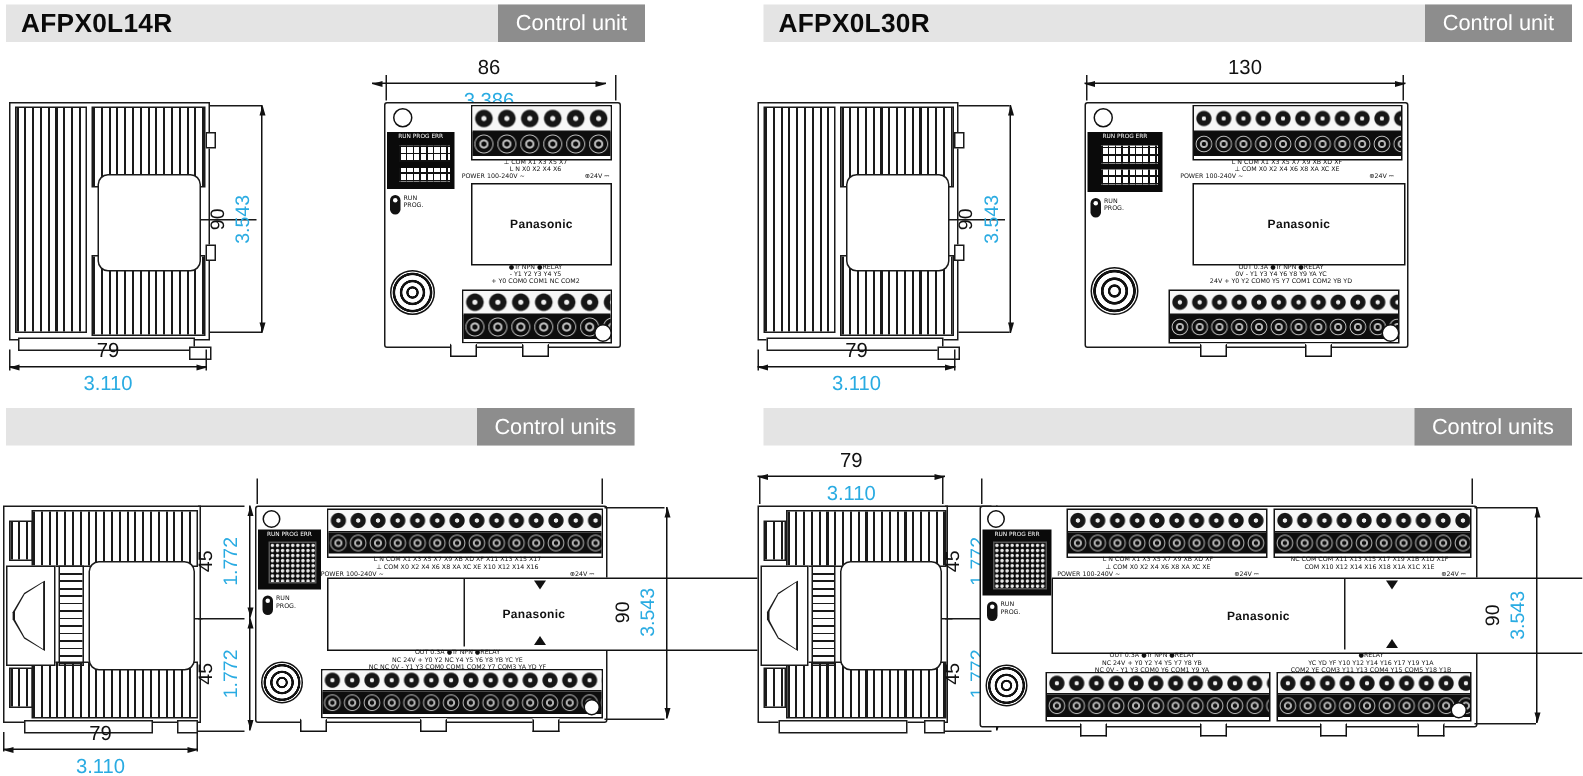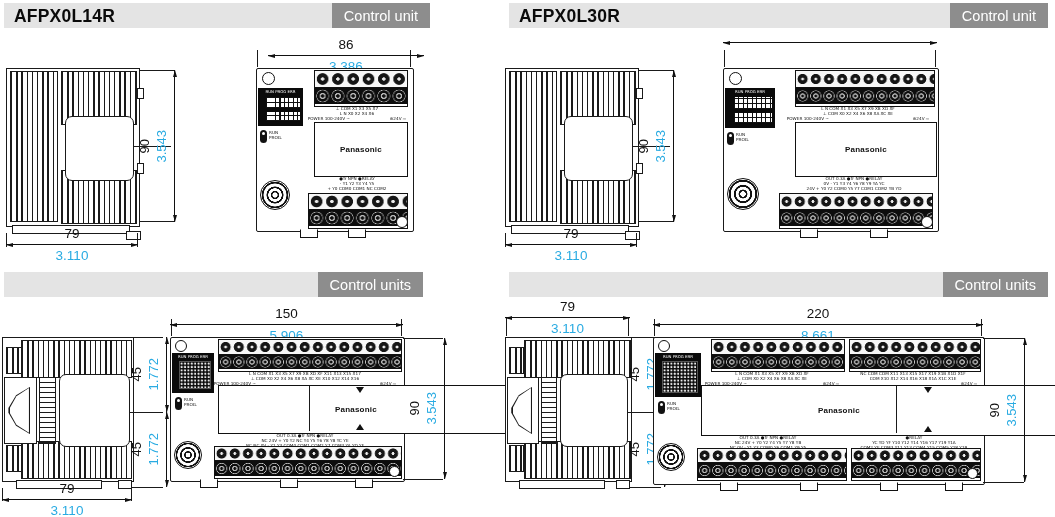--- a/index.html
+++ b/index.html
@@ -113,21 +113,21 @@
   <div class="abs xline" style="left:6px;top:233px;width:1px;height:14px;"></div>
   <div class="abs xline" style="left:137px;top:233px;width:1px;height:14px;"></div>
   <div class="abs hdim" style="left:6px;top:227px;width:132px;">
     <span class="dmm">79</span>
     <div class="hlw"></div>
     <span class="din">3.110</span>
   </div>
 
   <div class="abs xline" style="left:257px;top:50px;width:1px;height:17px;"></div>
   <div class="abs xline" style="left:410px;top:50px;width:1px;height:17px;"></div>
-  <div class="abs hdim" style="left:268px;top:38px;width:156px;">
+  <div class="abs hdim" style="left:248px;top:38px;width:156px;">
     <span class="dmm">86</span>
     <div class="hlw"></div>
     <span class="din">3.386</span>
   </div>
 
   <div class="abs fv" style="left:256px;top:68px;width:156px;height:162px;"></div>
   <div class="abs hole" style="left:262px;top:72px;width:11px;height:11px;"></div>
   <div class="abs led" style="left:258px;top:88px;width:45px;height:38px;">
     <div class="ledhdr">RUN PROG ERR</div>
     <div class="abs ledgrid" style="left:8px;top:9px;right:3px;height:11px;"></div>
@@ -202,20 +202,21 @@
   <div class="abs xline" style="left:636px;top:233px;width:1px;height:14px;"></div>
   <div class="abs hdim" style="left:505px;top:227px;width:132px;">
     <span class="dmm">79</span>
     <div class="hlw"></div>
     <span class="din">3.110</span>
   </div>
 
   <div class="abs xline" style="left:724px;top:50px;width:1px;height:17px;"></div>
   <div class="abs xline" style="left:935px;top:50px;width:1px;height:17px;"></div>
   <div class="abs hdim" style="left:723px;top:38px;width:214px;">
+    <span class="dmm">130</span>
     <div class="hlw"></div>
   </div>
 
   <div class="abs fv" style="left:723px;top:68px;width:214px;height:162px;"></div>
   <div class="abs hole" style="left:729px;top:72px;width:11px;height:11px;"></div>
   <div class="abs led" style="left:725px;top:88px;width:50px;height:40px;">
     <div class="ledhdr">RUN PROG ERR</div>
     <div class="abs ledgrid" style="left:9px;top:9px;right:3px;height:12px;"></div>
     <div class="abs ledgrid" style="left:9px;top:25px;right:3px;height:10px;"></div>
   </div>
@@ -297,25 +298,20 @@
   <div class="abs xline" style="left:2px;top:488px;width:1px;height:13px;"></div>
   <div class="abs xline" style="left:131px;top:488px;width:1px;height:13px;"></div>
   <div class="abs hdim" style="left:2px;top:482px;width:130px;">
     <span class="dmm">79</span>
     <div class="hlw"></div>
     <span class="din">3.110</span>
   </div>
 
   <div class="abs xline" style="left:171px;top:319px;width:1px;height:17px;"></div>
   <div class="abs xline" style="left:401px;top:319px;width:1px;height:17px;"></div>
-  <div class="abs hdim" style="left:170px;top:307px;width:233px;">
-    <span class="dmm">150</span>
-    <div class="hlw"></div>
-    <span class="din">5.906</span>
-  </div>
 
   <div class="abs fv" style="left:170px;top:337px;width:233px;height:143px;"></div>
   <div class="abs hole" style="left:175px;top:340px;width:10px;height:10px;"></div>
   <div class="abs led" style="left:172px;top:353px;width:42px;height:40px;">
     <div class="ledhdr">RUN PROG ERR</div>
     <div class="abs leddots" style="left:7px;top:8px;right:3px;bottom:4px;"></div>
   </div>
   <div class="abs term" style="left:218px;top:339px;width:182px;height:31px;">
     <div class="srow lt c13" style="height:14px;"></div>
     <div class="srow dk c13" style="height:14px;"></div>
@@ -398,25 +394,20 @@
     <div class="vlw"></div>
   </div>
   <div class="abs vdim" style="left:626px;top:412px;height:75px;">
     <span class="vmm">45</span>
     <span class="vin">1.772</span>
     <div class="vlw"></div>
   </div>
 
   <div class="abs xline" style="left:654px;top:319px;width:1px;height:17px;"></div>
   <div class="abs xline" style="left:981px;top:319px;width:1px;height:17px;"></div>
-  <div class="abs hdim" style="left:653px;top:307px;width:330px;">
-    <span class="dmm">220</span>
-    <div class="hlw"></div>
-    <span class="din">8.661</span>
-  </div>
 
   <div class="abs fv" style="left:653px;top:337px;width:330px;height:146px;"></div>
   <div class="abs hole" style="left:658px;top:340px;width:10px;height:10px;"></div>
   <div class="abs led" style="left:655px;top:353px;width:46px;height:44px;">
     <div class="ledhdr">RUN PROG ERR</div>
     <div class="abs leddots" style="left:7px;top:8px;right:3px;bottom:4px;"></div>
   </div>
   <div class="abs term" style="left:711px;top:339px;width:132px;height:31px;">
     <div class="srow lt c13" style="height:14px;"></div>
     <div class="srow dk c13" style="height:14px;"></div>

